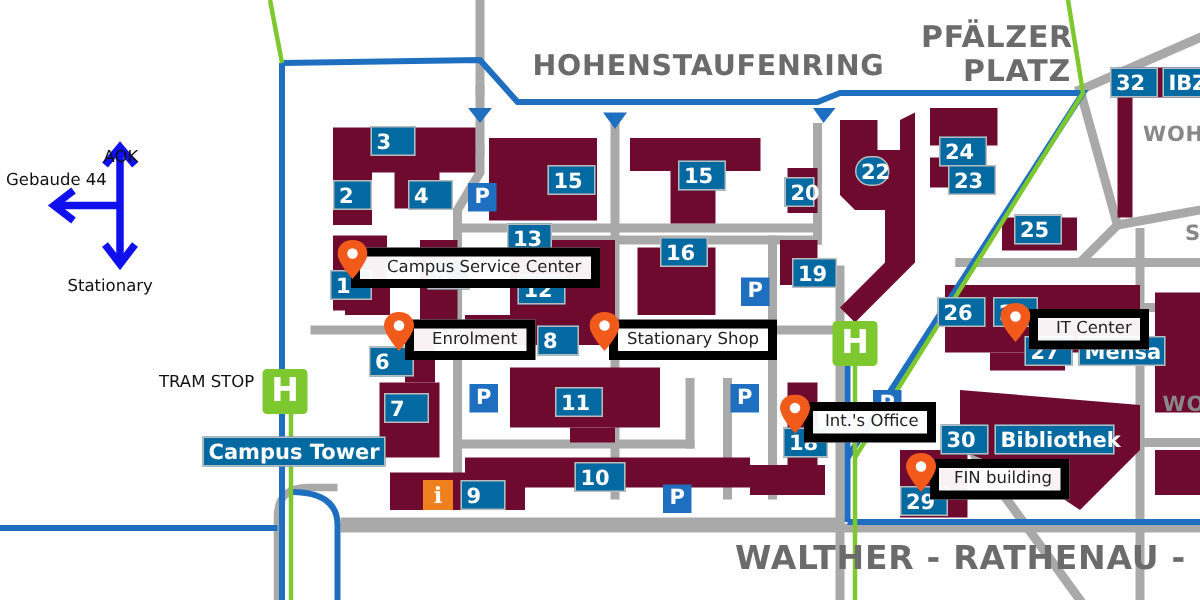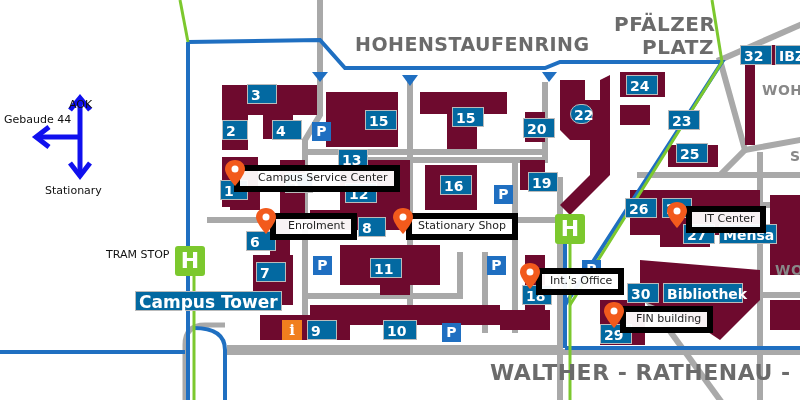--- a/index.html
+++ b/index.html
@@ -120,50 +120,50 @@
 <div class="street" style="left:790px;top:148px;font-size:14px;color:#888;">S</div>
 <div class="street" style="left:775px;top:262px;font-size:14px;color:#888;">WO</div>
 
 <div class="plain" style="left:69px;top:78px;margin-top:20px;">AOK</div>
 <div class="plain" style="left:4px;top:113px;">Gebaude 44</div>
 <div class="plain" style="left:45px;top:184px;">Stationary</div>
 
 <div class="plain" style="left:106px;top:248px;">TRAM STOP</div>
 <div class="tram" style="left:175px;top:246px;">H</div>
 <div class="tram" style="left:555px;top:214px;">H</div>
-<div class="num" style="left:135px;top:291px;font-size:17px;">Campus Tower</div>
+<div class="num" style="left:135px;top:291px;font-size:14px;">Campus Tower</div>
 
 <div class="num" style="left:247px;top:84px;width:30px;">3</div>
 <div class="num" style="left:222px;top:120px;width:26px;">2</div>
 <div class="num" style="left:272px;top:120px;width:30px;">4</div>
 <div class="num" style="left:220px;top:180px;width:28px;">1</div>
 <div class="num" style="left:285px;top:173px;width:28px;">5</div>
 <div class="num" style="left:338px;top:149px;width:30px;">13</div>
 <div class="num" style="left:345px;top:183px;width:32px;">12</div>
 <div class="num" style="left:365px;top:110px;width:32px;">15</div>
 <div class="num" style="left:452px;top:107px;width:32px;">15</div>
-<div class="num" style="left:440px;top:175px;width:32px;">16</div>
-<div class="num" style="left:523px;top:118px;width:32px;">20</div>
+<div class="num" style="left:440px;top:158px;width:32px;">16</div>
+<div class="num" style="left:523px;top:118px;width:20px;">20</div>
 <div class="num" style="left:528px;top:172px;width:30px;">19</div>
 <div class="num" style="left:570px;top:104px;width:23px;border-radius:10px;">22</div>
-<div class="num" style="left:626px;top:75px;width:32px;">24</div>
-<div class="num" style="left:632px;top:110px;width:32px;margin-left:36px;">23</div>
+<div class="num" style="left:626px;top:91px;width:32px;">24</div>
+<div class="num" style="left:632px;top:110px;width:32px;">23</div>
 <div class="num" style="left:676px;top:143px;width:32px;">25</div>
 <div class="num" style="left:740px;top:45px;width:32px;">32</div>
 <div class="num" style="left:775px;top:45px;width:30px;">IBZ</div>
 <div class="num" style="left:625px;top:198px;width:32px;">26</div>
 <div class="num" style="left:662px;top:198px;width:30px;">21</div>
 <div class="num" style="left:683px;top:224px;width:32px;">27</div>
 <div class="num" style="left:719px;top:224px;width:58px;">Mensa</div>
 <div class="num" style="left:627px;top:283px;width:32px;">30</div>
 <div class="num" style="left:663px;top:283px;width:80px;">Bibliothek</div>
 <div class="num" style="left:600px;top:324px;width:32px;">29</div>
 <div class="num" style="left:522px;top:285px;width:30px;">18</div>
 <div class="num" style="left:370px;top:258px;width:32px;">11</div>
-<div class="num" style="left:383px;top:308px;width:34px;margin-top:12px;">10</div>
+<div class="num" style="left:383px;top:308px;width:34px;">10</div>
 <div class="num" style="left:307px;top:320px;width:30px;">9</div>
 <div class="num" style="left:358px;top:217px;width:28px;">8</div>
 <div class="num" style="left:246px;top:231px;width:30px;">6</div>
 <div class="num" style="left:256px;top:262px;width:30px;">7</div>
 
 <div class="park" style="left:312px;top:122px;">P</div>
 <div class="park" style="left:494px;top:185px;">P</div>
 <div class="park" style="left:313px;top:256px;">P</div>
 <div class="park" style="left:487px;top:256px;">P</div>
 <div class="park" style="left:442px;top:323px;">P</div>

